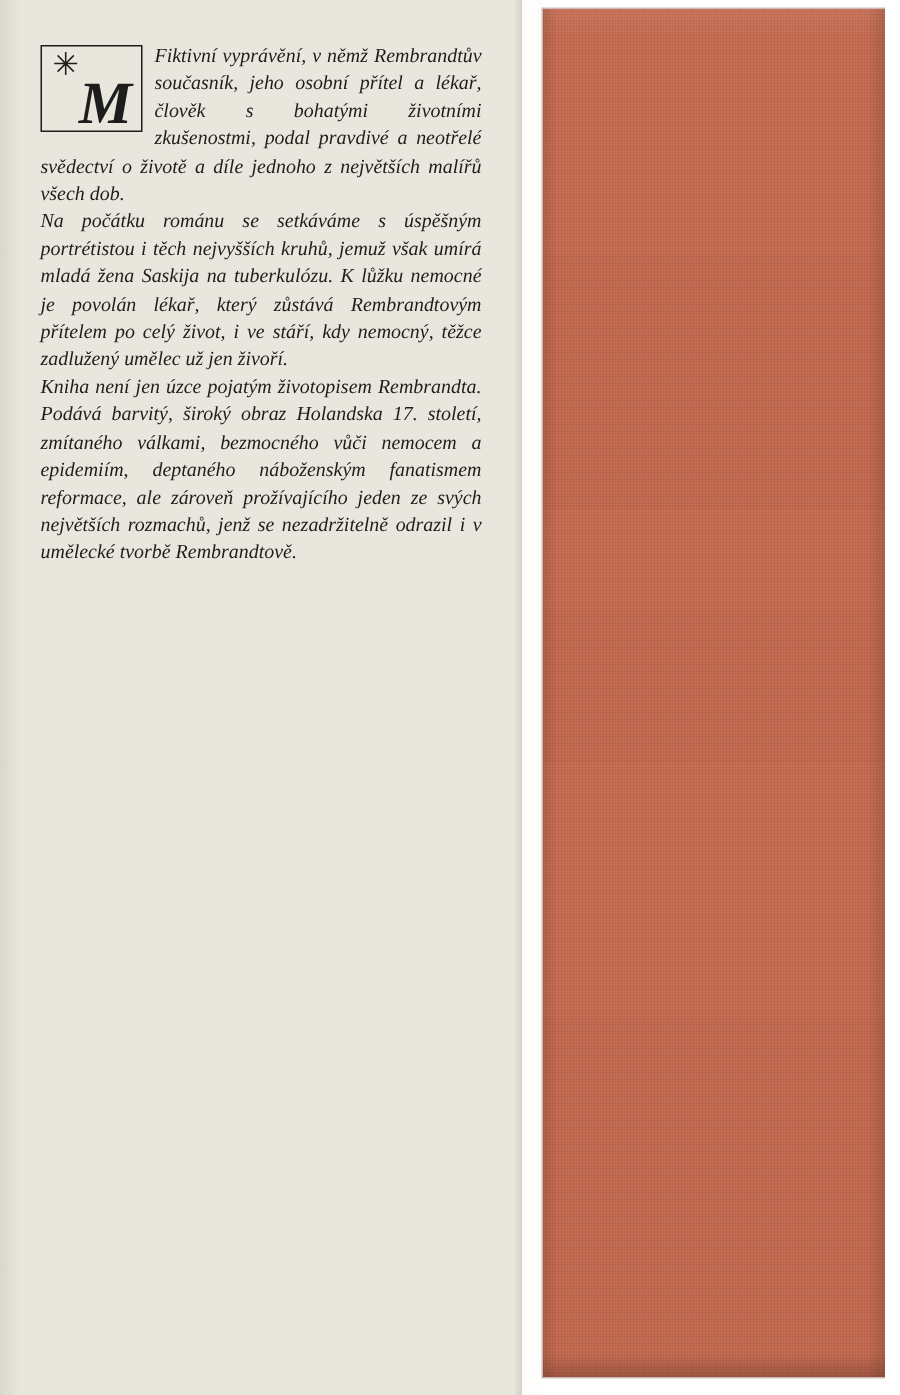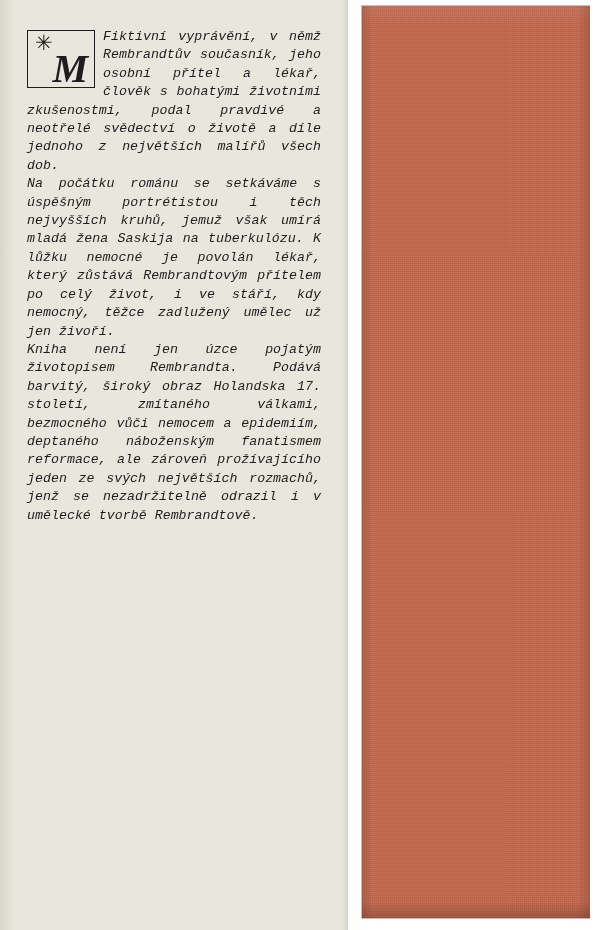--- a/index.html
+++ b/index.html
@@ -101,21 +101,20 @@
     width: 294px;
     color: #1d1d1d;
     font-family: "Liberation Serif", serif;
     font-style: italic;
     font-size: 13.3px;
     line-height: 1.385;
     text-align: justify;
   }
   .blurb p {
     margin: 0;
-    font-family: Liberation Mono, monospace;
   }
 
   
   .initial {
     float: left;
     width: 68px;
     height: 58px;
     margin: 2px 8px 0 0;
     border: 1.6px solid #1d1d1d;
     position: relative;

